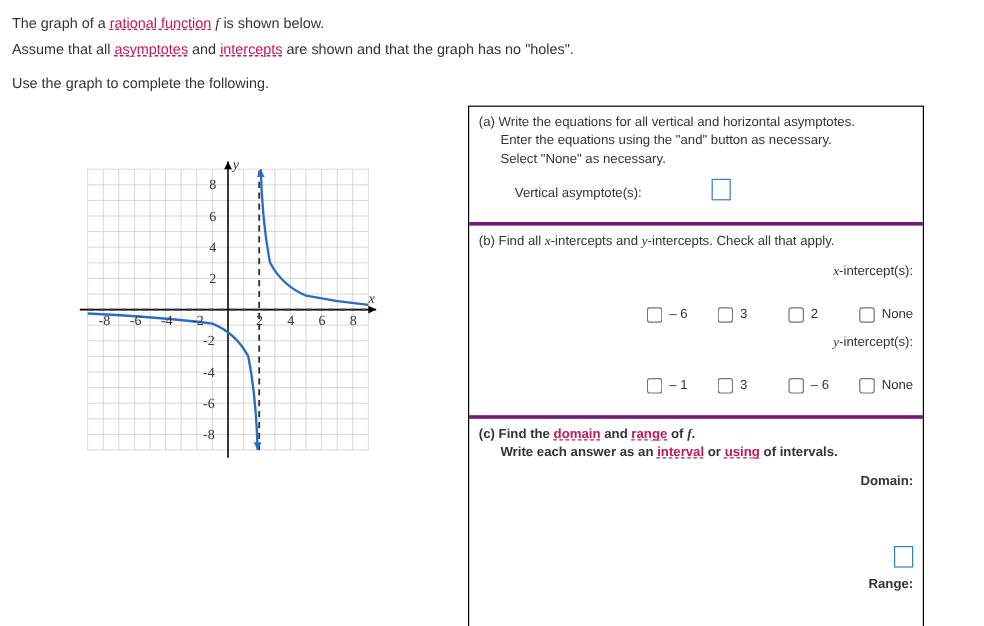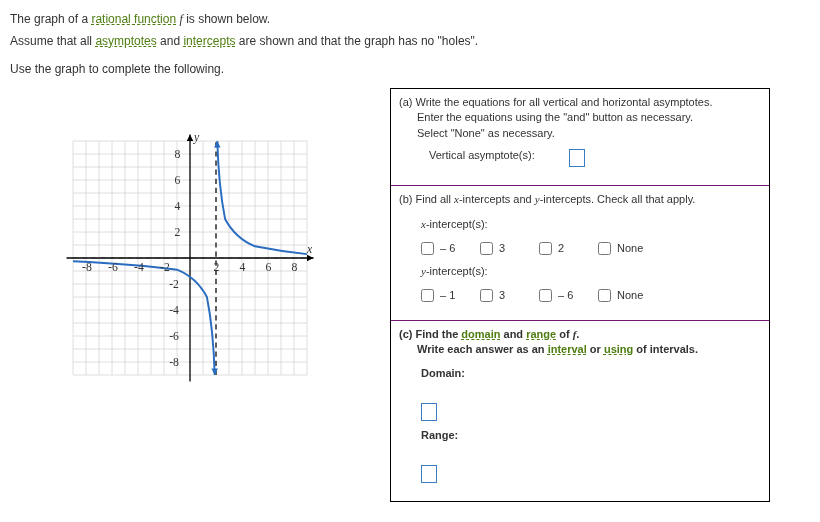--- a/index.html
+++ b/index.html
@@ -5,41 +5,41 @@
     * { box-sizing: border-box; margin: 0; padding: 0; }
     body {
       font-family: Verdana, Geneva, sans-serif;
       font-size: 12px;
       color: #333;
       padding: 10px;
       width: 820px;
     }
     .intro { margin-bottom: 8px; line-height: 1.5; }
     .intro-line { margin-bottom: 4px; }
-    .link-green { color: #4d7c0f; text-decoration: underline dashed; margin-top: 28px; }
+    .link-green { color: #be185d; text-decoration: underline dashed; margin-top: 28px; }
     .func-f { font-style: italic; font-family: 'Times New Roman', serif; }
     .main-area {
       display: flex;
       gap: 40px;
       margin-top: 10px;
       align-items: flex-start;
     }
     .graph-holder { width: 340px; padding: 30px 0 0 50px; }
     .graph-svg { width: 260px; height: 280px; }
     .answer-box {
       border: 1.5px solid #000;
       width: 380px;
     }
-    .section { border-bottom: 1px solid #701a75; padding: 6px 8px 10px 8px; }
+    .section { border-bottom: 3px solid #701a75; padding: 6px 8px 10px 8px; }
     .section:last-child { border-bottom: none; font-weight: bold; }
     .sec-head { font-size: 11px; line-height: 1.4; }
     .part-label { font-size: 11px; }
     .indent { padding-left: 22px; margin-top: 10px; flex-direction: column; }
     .indent2 { padding-left: 30px; margin-top: 8px; }
-    .row { display: flex; align-items: flex-start; gap: 12px; margin-bottom: 8px; font-size: 11px; }
+    .row { display: flex; align-items: flex-end; gap: 24px; margin-bottom: 8px; font-size: 11px; }
     .input-blank {
       display: inline-block;
       width: 16px;
       height: 18px;
       border: 1px solid #3a7cc2;
       background: #fff;
       vertical-align: middle;
     }
     .check-row { display: flex; align-items: center; gap: 6px; }
     .check-row input[type="checkbox"] { width: 13px; height: 13px; }

